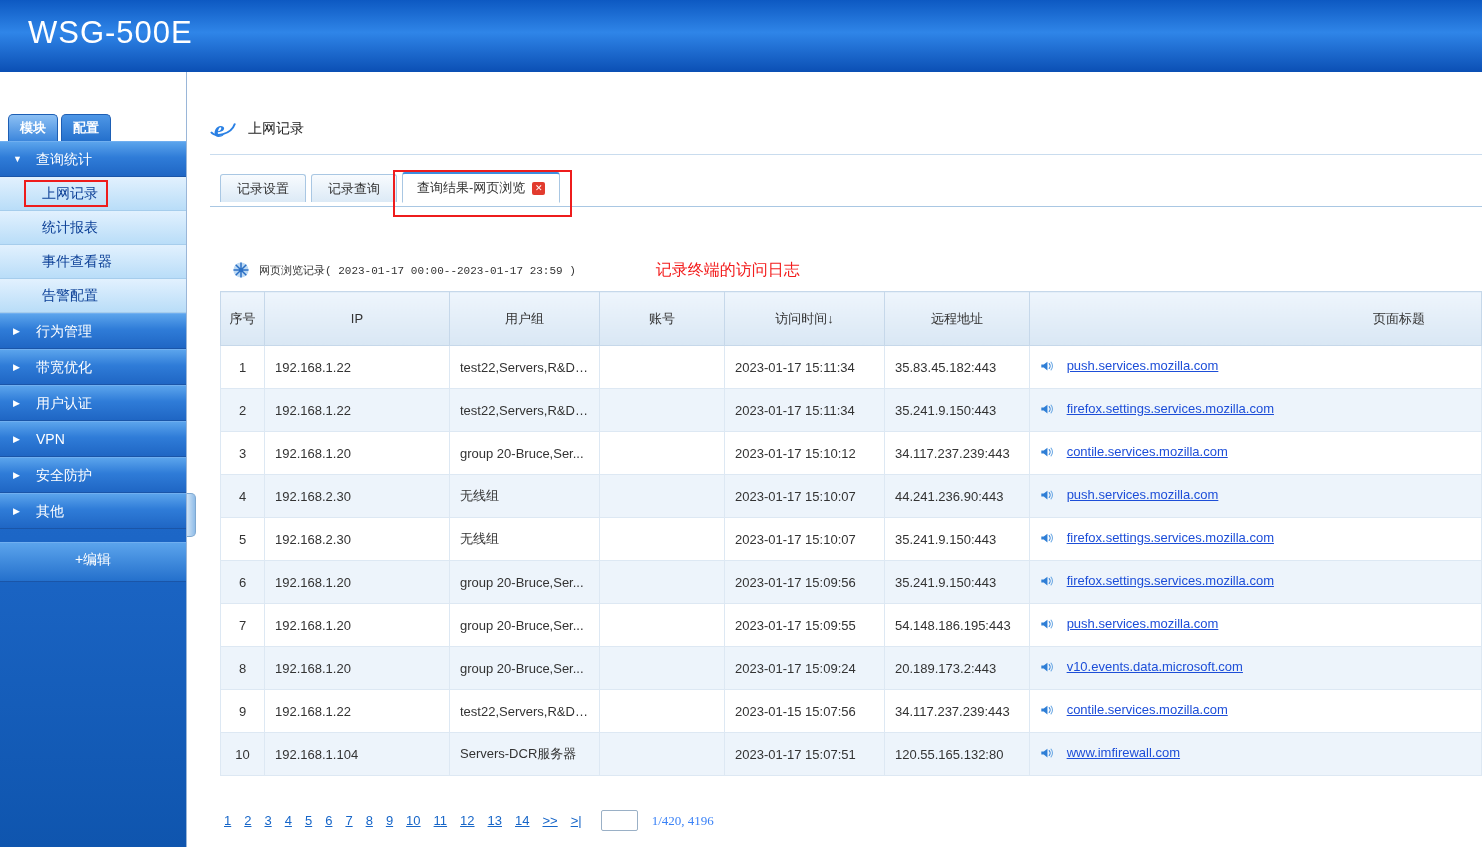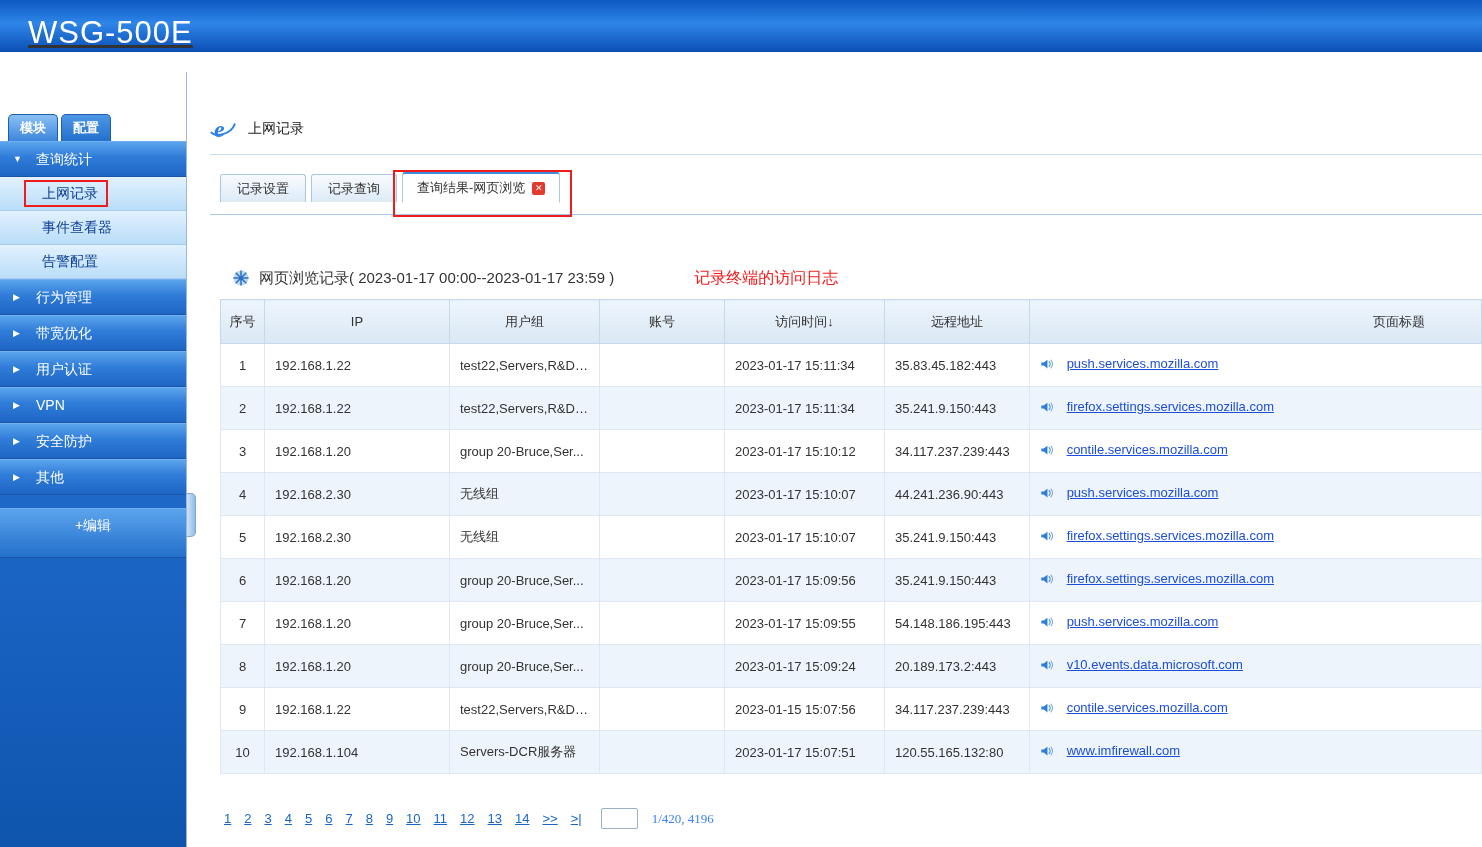--- a/index.html
+++ b/index.html
@@ -6,23 +6,22 @@
   html,body { width: 1482px; height: 847px; overflow: hidden; }
   body {
     position: relative;
     font-family: "Liberation Sans", "DejaVu Sans", sans-serif;
     background: #fff;
     color: #333;
   }
 
   
   .topbar {
-    position: absolute; top: 0; left: 0; right: 0; height: 52px;
+    position: absolute; top: 0; left: 0; right: 0; height: 72px;
     background: linear-gradient(180deg,#0d59c2 0%, #2f85e8 45%, #0b4fb4 100%);
-    text-decoration: underline;
   }
   .app-title {
     color: #fff; font-size: 31px; letter-spacing: 1px;
     padding: 15px 0 0 28px; font-weight: normal;
   }
 
   
   .sidebar {
     position: absolute; top: 72px; left: 0; bottom: 0; width: 187px;
     background: linear-gradient(180deg,#3a86de 0%, #1c66c6 60%, #0f55ae 100%);
@@ -47,41 +46,41 @@
   }
   .tri { position: absolute; left: 13px; top: 0; font-size: 9px; line-height: 34px; }
   .submenu { background: #cfe8fc; }
   .sub-item {
     height: 34px; line-height: 33px; padding-left: 42px;
     color: #0b3f96; font-size: 14px; cursor: pointer;
     background: linear-gradient(180deg,#e2f1fe,#b9ddf8);
     border-bottom: 1px solid #a6cdec;
   }
   .edit-bar {
-    margin-top: 13px; height: 50px; line-height: 33px; text-align: center;
+    margin-top: 13px; height: 40px; line-height: 33px; text-align: center;
     color: #fff; font-size: 14px; cursor: pointer;
     background: linear-gradient(180deg,#5ba4ec,#2470cc);
     border-top: 1px solid #70aff0; border-bottom: 1px solid #1a55a8;
   }
   .collapse-handle {
     position: absolute; left: 187px; top: 493px; width: 9px; height: 44px; z-index: 5;
     background: linear-gradient(90deg,#cfe3f6,#8fbce8);
     border: 1px solid #7fa8d0; border-left: none; border-radius: 0 5px 5px 0; cursor: pointer;
   }
 
   
   .main { position: absolute; left: 188px; top: 72px; right: 0; bottom: 0; background: #fff; }
   .title-row { padding: 44px 0 0 22px; display: flex; align-items: center; gap: 12px; height: 70px; }
   .ie-icon { width: 26px; height: 26px; display: inline-block; }
   .page-title { font-size: 14px; color: #222; }
 
   .panel { margin: 12px 0 0 22px; border-top: 1px solid #c9dcee; }
 
   .tabs {
-    display: flex; align-items: flex-end; padding: 17px 0 12px 10px;
+    display: flex; align-items: flex-end; padding: 17px 0 4px 10px;
     border-bottom: 1px solid #a9c7e3;
   }
   .tab {
     display: flex; align-items: center; height: 28px; padding: 0 16px; margin-right: 5px;
     font-size: 13px; color: #333; cursor: pointer; white-space: nowrap;
     background: linear-gradient(180deg,#f8fbfe,#dceaf6);
     border: 1px solid #a9c7e3; border-bottom: none; border-radius: 3px 3px 0 0;
   }
   .tab.active {
     position: relative; height: 31px; margin-bottom: -1px; padding: 0 14px;
@@ -90,29 +89,29 @@
   }
   .close {
     display: inline-block; width: 13px; height: 13px; line-height: 13px; margin-left: 7px;
     background: #e23b2e; color: #fff; font-size: 9px; font-weight: bold;
     text-align: center; border-radius: 2px; cursor: pointer;
   }
 
   .panel-body { padding-top: 52px; }
   .toolbar { display: flex; align-items: center; margin: 0 0 10px 22px; height: 22px; }
   .rec-icon { width: 18px; height: 18px; margin-right: 9px; }
-  .rec-title { font-size: 15px; color: #333; }
+  .rec-title { font-size: 11px; color: #333; font-family: Liberation Mono, monospace; }
   .note { margin-left: 80px; color: #f31b1b; font-size: 16px; }
 
   table.grid {
     margin-left: 10px; width: calc(100% - 10px);
     border-collapse: collapse; table-layout: fixed;
   }
   .grid th {
-    height: 44px; font-size: 13px; font-weight: normal; color: #333; text-align: center;
+    height: 54px; font-size: 13px; font-weight: normal; color: #333; text-align: center;
     background: linear-gradient(180deg,#eef5fc,#d9e7f4);
     border: 1px solid #c6d8ea; cursor: pointer;
   }
   .grid th:last-child { text-align: right; padding-right: 56px; }
   .grid td {
     height: 43px; padding: 0 10px; font-size: 13px; color: #333;
     border: 1px solid #dde8f3;
     overflow: hidden; white-space: nowrap; text-overflow: ellipsis;
   }
   .grid tbody tr:nth-child(even) { background: #edf4fb; }
@@ -151,20 +150,23 @@
     <nav class="menu">
       <div class="menu-group">
         <span class="tri">▼</span>
         <span>查询统计</span>
       </div>
 
       <div class="submenu">
 
       <div class="sub-item">
           <span>上网记录</span>
+        </div>
+          <div class="sub-item">
+          <span>统计报表</span>
         </div>
           <div class="sub-item">
           <span>事件查看器</span>
         </div>
           <div class="sub-item">
           <span>告警配置</span>
         </div>
         </div>
 
       <div>

